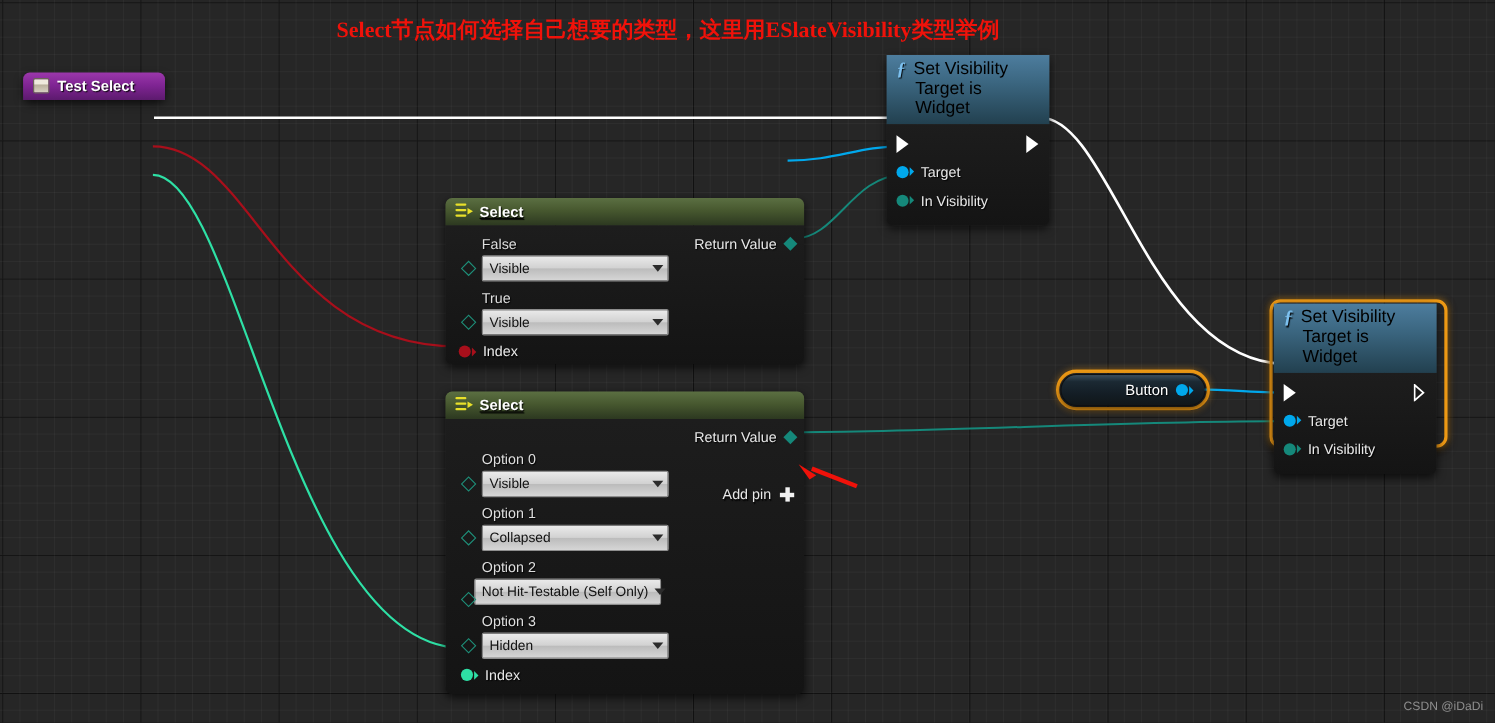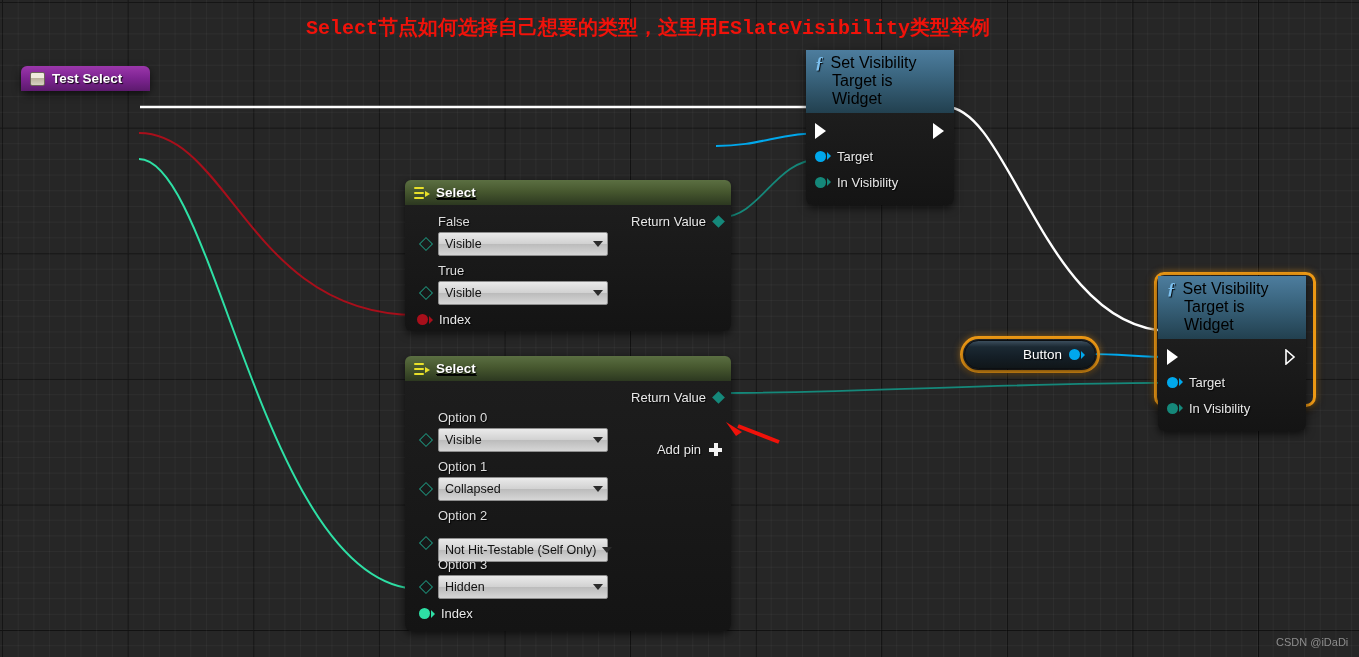--- a/index.html
+++ b/index.html
@@ -35,21 +35,21 @@
     box-sizing: border-box;
   }
   .node-body {
     background: linear-gradient(to bottom, #1d1d1d 0%, #141414 100%);
     border-radius: 0 0 6px 6px;
   }
   .node-title {
     border-radius: 6px 6px 0 0;
     padding: 5px 10px 5px 9px;
     display: flex;
-    align-items: flex-end;
+    align-items: flex-start;
     gap: 7px;
   }
   .node-title .ttext {
     color: #ffffff;
     font-size: 13.5px;
     font-weight: bold;
     text-shadow: 1px 1px 1px rgba(0,0,0,0.9);
     line-height: 15px;
     white-space: nowrap;
   }
@@ -238,21 +238,21 @@
     border: 1px solid #6d665a;
     border-radius: 2px;
     display: inline-block;
     box-sizing: border-box;
   }
 
   
   .anno {
     position: absolute;
     color: #f0120a;
-    font-family: Liberation Mono, monospace;
+    font-family: Liberation Serif, serif;
     white-space: nowrap;
   }
   .watermark {
     position: absolute;
     color: #8d8d8d;
     font-size: 11px;
     white-space: nowrap;
   }
 </style>
 </head>
@@ -439,21 +439,21 @@
           <span class="diamond-hollow"></span>
           <span class="combo" style="width:170px;">
             <span>Collapsed</span>
             <span class="caret"></span>
           </span>
         </div>
       </div>
 
       <div style="position:absolute; left:16px; top:127px;">
         <div class="opt-label" style="margin-left:17px;">Option 2</div>
-        <div style="display:flex; align-items:flex-start; gap:7px; margin-top:15px;">
+        <div style="display:flex; align-items:flex-end; margin-top:3px;">
           <span class="diamond-hollow"></span>
           <span class="combo" style="width:170px;">
             <span>Not Hit-Testable (Self Only)</span>
             <span class="caret"></span>
           </span>
         </div>
       </div>
 
       <div style="position:absolute; left:16px; top:176px;">
         <div class="opt-label" style="margin-left:17px;">Option 3</div>

